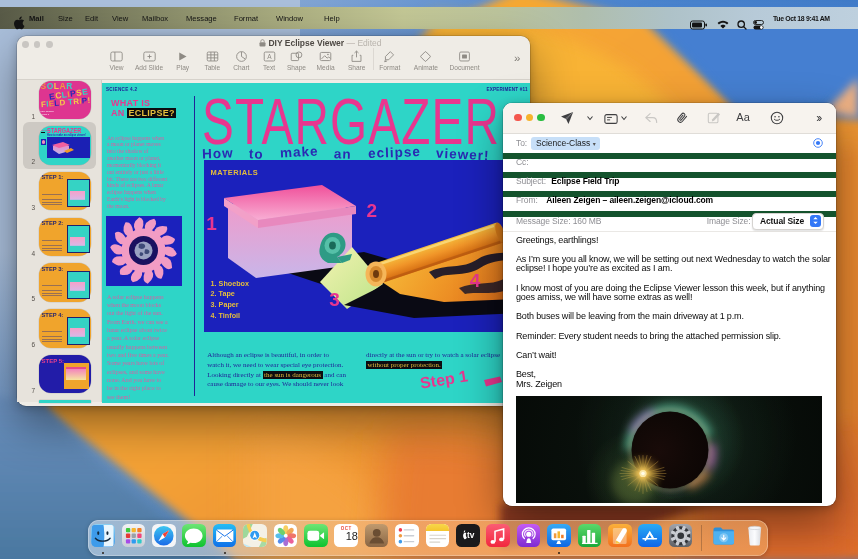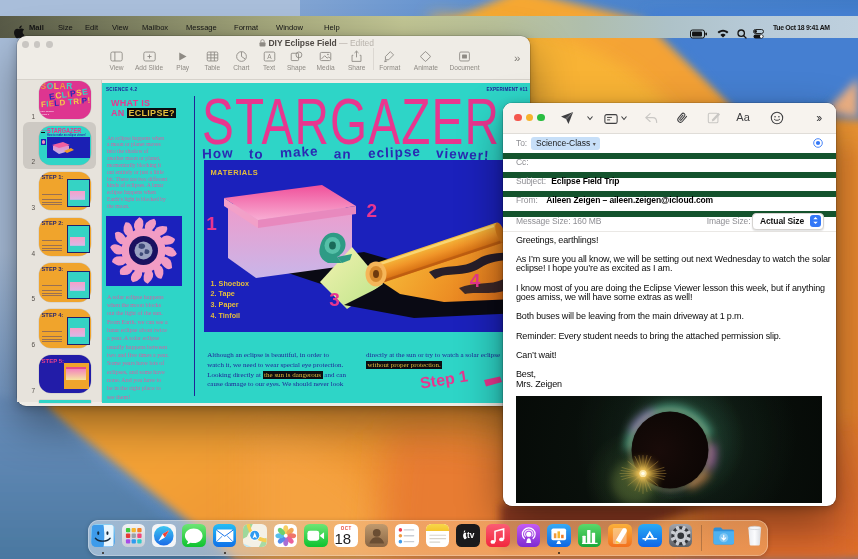--- a/index.html
+++ b/index.html
@@ -1,17 +1,17 @@
 <!DOCTYPE html>
 <html><head><meta charset="utf-8"><style>
 html,body{margin:0;padding:0}
 body{width:858px;height:559px;overflow:hidden;position:relative;font-family:"Liberation Sans",sans-serif;-webkit-font-smoothing:antialiased}
 .abs{position:absolute}
 #wall{left:0;top:0;width:858px;height:559px}
-#menubar{left:0;top:16px;width:858px;height:22px;background:linear-gradient(90deg,#585A47 0%,#6E7156 8%,#8C8F6B 20%,#AEB183 35%,#C3C795 47%,#BCC49C 58%,#AFBEAC 68%,#AEC2C8 78%,#B7CAD8 88%,#BED0DE 100%);color:#141414;font-size:7.6px}
+#menubar{left:0;top:7px;width:858px;height:22px;background:linear-gradient(90deg,#585A47 0%,#6E7156 8%,#8C8F6B 20%,#AEB183 35%,#C3C795 47%,#BCC49C 58%,#AFBEAC 68%,#AEC2C8 78%,#B7CAD8 88%,#BED0DE 100%);color:#141414;font-size:7.6px}
 #menubar .mi{position:absolute;top:0;height:22px;line-height:23px}
 .win{position:absolute;border-radius:9px;box-shadow:0 18px 45px rgba(0,0,0,.42),0 2px 10px rgba(0,0,0,.22),0 0 0 0.6px rgba(0,0,0,.22)}
 .knt{position:absolute;top:14px;width:40px;margin-left:-20px;text-align:center;color:#8E8A84;font-size:6.6px}
 .knt svg{width:13px;height:13px;display:block;margin:0 auto 1px;fill:none;stroke:#8E8A84;stroke-width:1.1}
 .knum{font-size:6.5px;color:#55504B;width:10px;text-align:right}
 .thumb{position:absolute;left:21.5px;width:52.5px;height:38.5px;border-radius:12px;box-shadow:0 0 0 0.5px rgba(0,0,0,.12)}
 .th-step{background:#F0A42C}
 .th-step b{position:absolute;left:3px;top:2.5px;color:#27276E;font-size:5.8px;font-weight:bold}
 .th-step i,.thumb i{position:absolute;right:2.5px;top:8.5px;width:21px;height:26px;background-color:#35D3C4;background-image:linear-gradient(180deg,#F6A0C8,#D8B8E8);background-size:72% 34%;background-position:50% 62%;background-repeat:no-repeat;outline:0.8px solid #20206A}
 .th-step s{position:absolute;left:3px;top:22px;width:20px;height:12px;text-decoration:none;background:repeating-linear-gradient(180deg,rgba(32,40,136,.42) 0 0.8px,transparent 0.8px 2.6px)}
@@ -112,21 +112,21 @@
 </div>
 
 <div id="kn" class="win">
  <div class="abs" style="left:0;top:0;width:513px;height:43.5px;border-bottom:1px solid #D6D2CB">
   <div class="abs" style="left:5.4px;top:5.8px;width:6.8px;height:6.8px;border-radius:50%;background:#C9C6C2"></div>
   <div class="abs" style="left:16.7px;top:5.8px;width:6.8px;height:6.8px;border-radius:50%;background:#C9C6C2"></div>
   <div class="abs" style="left:29px;top:5.8px;width:6.8px;height:6.8px;border-radius:50%;background:#C9C6C2"></div>
   <div class="abs" style="left:242px;top:2.5px;font-size:8.5px;color:#4E4944"><svg width="7" height="8" viewBox="0 0 7 8" style="vertical-align:-1px">
           <rect x="0.5" y="3.2" width="6" height="4.3" rx="1" fill="#8E8A84"></rect>
           <path d="M1.8,3.2 L1.8,2.4 C1.8,1.4 2.5,0.7 3.5,0.7 C4.5,0.7 5.2,1.4 5.2,2.4 L5.2,3.2" fill="none" stroke="#8E8A84" stroke-width="0.9"></path>
-        </svg> <b>DIY Eclipse Field</b> <span style="color:#B8B3AC">— Edited</span></div>
+        </svg> <b>DIY Eclipse Viewer</b> <span style="color:#B8B3AC">— Edited</span></div>
   <div class="knt" style="left:99.5px"><svg viewBox="0 0 16 16">
           <rect x="1" y="2.5" width="14" height="11" rx="2"></rect>
           <line x1="6" y1="2.5" x2="6" y2="13.5"></line>
         </svg><span>View</span></div>
   <div class="knt" style="left:132.1px"><svg viewBox="0 0 16 16">
           <rect x="1" y="2.5" width="14" height="11" rx="2"></rect>
           <line x1="8" y1="5.5" x2="8" y2="10.5"></line>
           <line x1="5.5" y1="8" x2="10.5" y2="8"></line>
         </svg><span>Add Slide</span></div>
   <div class="knt" style="left:165.7px"><svg viewBox="0 0 16 16">
@@ -552,21 +552,21 @@
       </svg>
     </div>
  <div class="di" style="left:216.35px;background:linear-gradient(180deg,#6DE575,#0EC32F)">
       <svg viewBox="0 0 24 24">
         <rect x="3.5" y="7" width="12" height="10" rx="2.5" fill="#fff"></rect>
         <path d="M16.5,11.5 L20.5,8.5 L20.5,15.5 L16.5,12.5 Z" fill="#fff"></path>
       </svg>
     </div>
  <div class="di" style="left:246.75px;background:#fff">
       <div style="position:absolute;top:2.5px;width:100%;text-align:center;font-size:4.5px;font-weight:bold;color:#E8483E;letter-spacing:0.4px">OCT</div>
-      <div style="position:absolute;top:6.5px;width:100%;text-align:left;font-size:15px;font-weight:300;color:#222">18</div>
+      <div style="position:absolute;top:6.5px;width:100%;text-align:right;font-size:11px;font-weight:300;color:#222">18</div>
     </div>
  <div class="di" style="left:277.15px;background:linear-gradient(180deg,#C09A6E,#8A6644)">
       <svg viewBox="0 0 24 24">
         <circle cx="12" cy="9" r="4" fill="#6B4E33"></circle>
         <path d="M4.5,20 C5.5,15.5 8.5,13.5 12,13.5 C15.5,13.5 18.5,15.5 19.5,20 Z" fill="#6B4E33"></path>
       </svg>
     </div>
  <div class="di" style="left:307.55px;background:#fff">
       <svg viewBox="0 0 24 24">
         <circle cx="5.5" cy="6" r="1.8" fill="#F23B4C"></circle>

